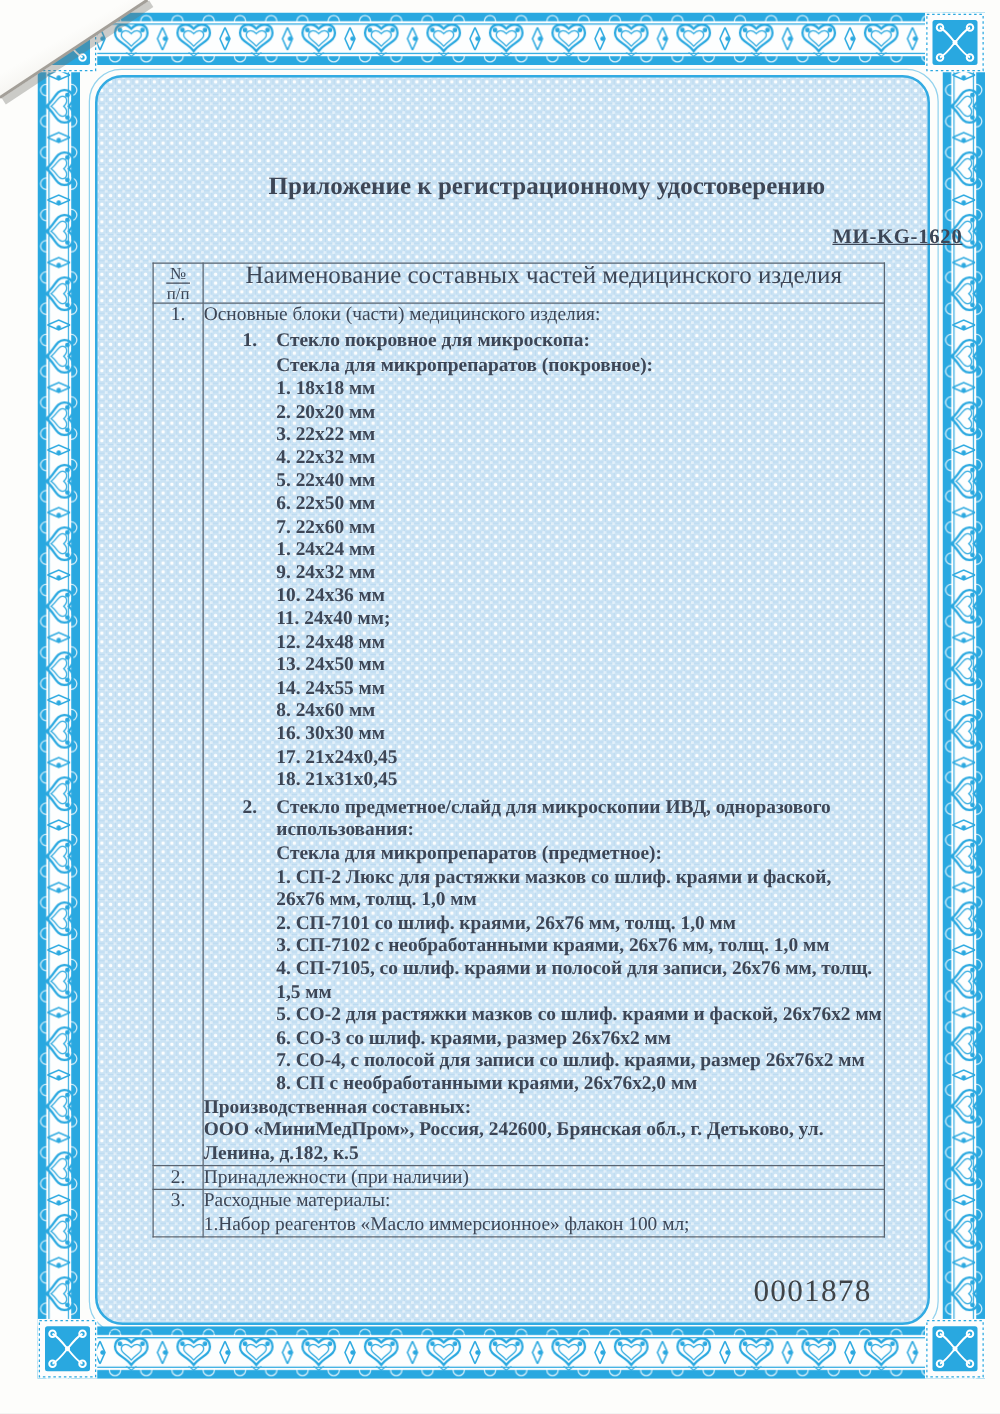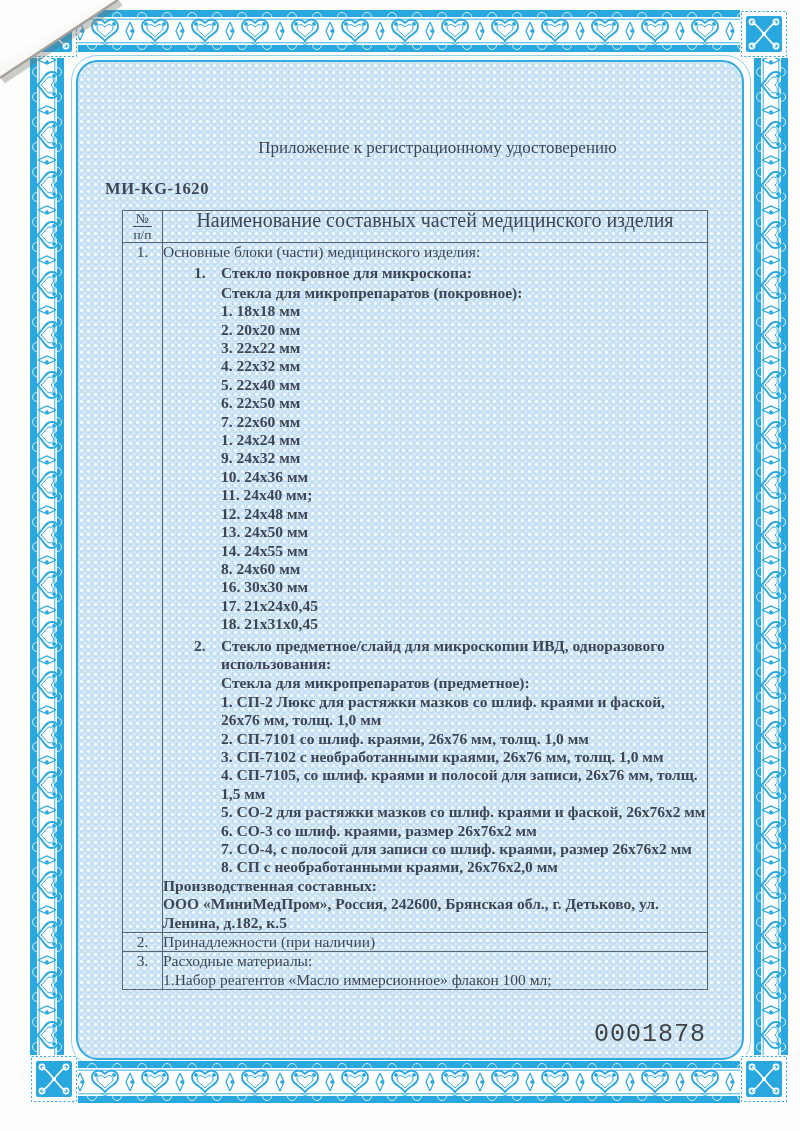--- a/index.html
+++ b/index.html
@@ -33,22 +33,22 @@
       radial-gradient(circle, rgba(255,255,255,.55) 1px, rgba(255,255,255,0) 1.5px),
       linear-gradient(90deg, rgba(171,209,238,.45) 1px, transparent 1px),
       linear-gradient(0deg, rgba(171,209,238,.45) 1px, transparent 1px);
     background-size:7px 7px, 7px 7px, 7px 7px, 7px 7px;
     background-position:0 0, 3.5px 3.5px, 0 0, 0 0;
   }
   
   .fold{position:absolute; left:0; top:0; z-index:10; line-height:0;}
   
   .content{position:absolute; inset:0; z-index:3; color:#3d4656;}
-  .t1{position:absolute; left:105px; right:30px; top:138px; text-align:center; font-size:17px; font-weight:normal;}
-  .t2{position:absolute; left:105px; right:30px; top:179px; text-align:left; font-size:16.5px; font-weight:bold; letter-spacing:.6px;}
+  .t1{position:absolute; left:105px; right:30px; top:138px; text-align:center; font-size:20px; font-weight:bold;}
+  .t2{position:absolute; left:105px; right:30px; top:179px; text-align:right; font-size:16.5px; font-weight:bold; letter-spacing:.6px;text-decoration:underline;}
   
   table.parts{
     position:absolute; left:122px; top:210px; width:586px;
     border-collapse:collapse; table-layout:fixed;
     font-size:15.5px; line-height:18.4px; color:#3d4656;
   }
   table.parts th, table.parts td{
     border:1.2px solid #5a6470; vertical-align:top; padding:0; font-weight:normal;
   }
   th.num-h{width:40px; text-align:center; font-size:13.5px; line-height:15px; padding:3px 0 2px;}
@@ -58,21 +58,21 @@
   td.rownum{text-align:center; padding-top:3px; font-size:15.5px;}
   td.rowcontent{padding:3px 10px 4px 12px;}
   .line{margin:0;}
   .line.sub{padding-left:58px;font-weight:bold;}
   .line.bold-item{position:relative; padding-left:58px; font-weight:bold; margin:3px 0 1px;}
   .line.bold-item .marker{position:absolute; left:31px;}
   .line.bold-plain{font-weight:bold;}
   
   .serial{
     position:absolute; z-index:3; left:585px; top:1020px; width:130px; text-align:center;
-    font-family:Liberation Mono, monospace;
+    font-family:Liberation Serif, serif;
     font-size:25px; letter-spacing:1px; color:#3f4347;
   }
 </style>
 </head>
 <body>
 
 <div class="page">
 
   <div class="strip strip-top"><svg width="758" height="42" xmlns="http://www.w3.org/2000/svg">
         <defs>

